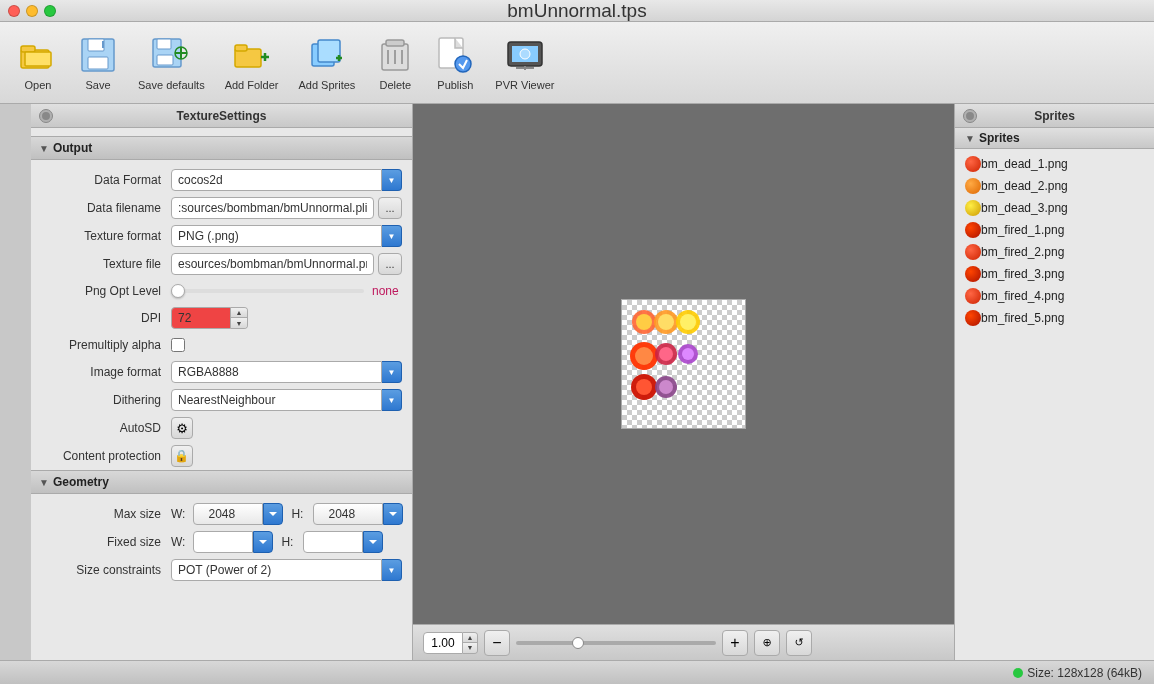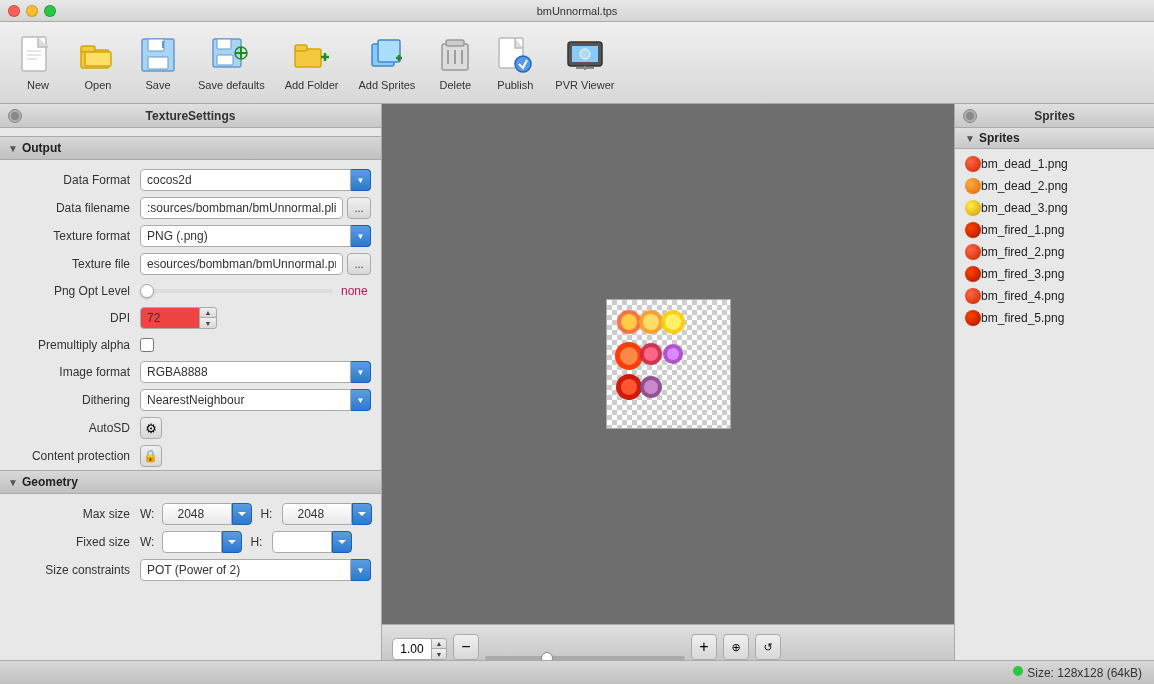--- a/index.html
+++ b/index.html
@@ -19,21 +19,21 @@
       background: linear-gradient(to bottom, #e8e8e8, #d4d4d4);
       height: 22px;
       display: flex;
       align-items: center;
       justify-content: center;
       border-bottom: 1px solid #aaa;
       position: relative;
       flex-shrink: 0;
     }
     .titlebar-title {
-      font-size: 11px;
+      font-size: 19px;
       color: #333;
       font-weight: 500;
     }
     .window-buttons {
       position: absolute;
       left: 8px;
       display: flex;
       gap: 6px;
       align-items: center;
     }
@@ -90,20 +90,21 @@
 
     
     .left-panel {
       width: 382px;
       flex-shrink: 0;
       background: #e8e8e8;
       border-right: 1px solid #aaa;
       display: flex;
       flex-direction: column;
       overflow: hidden;
+      margin-left: 31px;
     }
     .panel-header {
       background: linear-gradient(to bottom, #e0e0e0, #c8c8c8);
       border-bottom: 1px solid #aaa;
       padding: 4px 8px;
       display: flex;
       align-items: center;
       justify-content: space-between;
       height: 24px;
     }
@@ -395,21 +396,21 @@
       display: flex;
       align-items: center;
       justify-content: center;
     }
 
     .canvas-toolbar {
       background: linear-gradient(to bottom, #e0e0e0, #c8c8c8);
       border-top: 1px solid #aaa;
       height: 36px;
       display: flex;
-      align-items: flex-end;
+      align-items: center;
       padding: 0 10px;
       gap: 6px;
     }
     .zoom-input-wrap {
       display: flex;
       align-items: center;
     }
     .zoom-input {
       width: 40px;
       border: 1px solid #aaa;
@@ -514,21 +515,21 @@
       display: flex;
       align-items: center;
       justify-content: flex-end;
       padding: 0 12px;
       flex-shrink: 0;
     }
     .status-text {
       font-size: 12px;
       color: #333;
       display: flex;
-      align-items: flex-start;
+      align-items: center;
       gap: 4px;
     }
     .status-dot {
       width: 10px;
       height: 10px;
       border-radius: 50%;
       background: #28c840;
     }
 
     
@@ -607,32 +608,20 @@
   <div class="window-buttons">
     <div class="win-btn close"></div>
     <div class="win-btn minimize"></div>
     <div class="win-btn maximize"></div>
   </div>
   <span class="titlebar-title">bmUnnormal.tps</span>
 </div>
 
 <div class="toolbar">
 
-  <div class="toolbar-item">
-    <div class="toolbar-icon">
-      <svg width="36" height="40" viewBox="0 0 36 40">
-        <rect x="2" y="2" width="24" height="34" rx="2" fill="white" stroke="#bbb" stroke-width="1.5"></rect>
-        <polyline points="18,2 18,12 28,12" fill="#ddd" stroke="#bbb" stroke-width="1.5"></polyline>
-        <line x1="7" y1="16" x2="21" y2="16" stroke="#ccc" stroke-width="1"></line>
-        <line x1="7" y1="20" x2="21" y2="20" stroke="#ccc" stroke-width="1"></line>
-        <line x1="7" y1="24" x2="17" y2="24" stroke="#ccc" stroke-width="1"></line>
-      </svg>
-    </div>
-    <span class="toolbar-label">New</span>
-  </div>
 
   <div class="toolbar-item">
     <div class="toolbar-icon">
       <svg width="38" height="38" viewBox="0 0 38 38">
         <rect x="2" y="14" width="28" height="18" rx="2" fill="#f5c842" stroke="#d4a800" stroke-width="1.5"></rect>
         <rect x="2" y="10" width="14" height="6" rx="2" fill="#f5c842" stroke="#d4a800" stroke-width="1.5"></rect>
         <rect x="6" y="16" width="26" height="14" rx="1" fill="#ffe066" stroke="#d4a800" stroke-width="1.5"></rect>
       </svg>
     </div>
     <span class="toolbar-label">Open</span>

